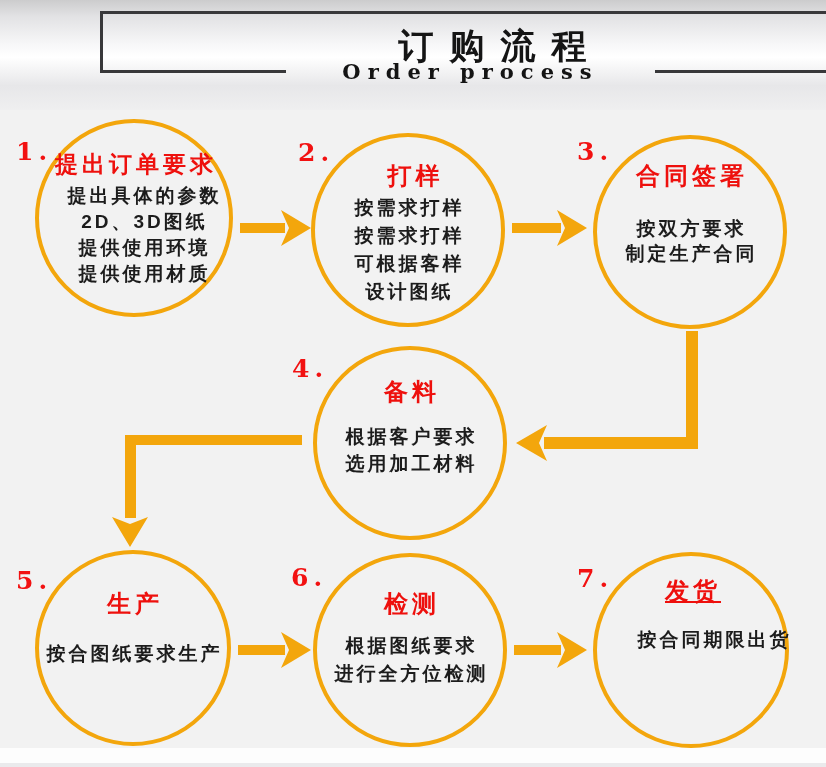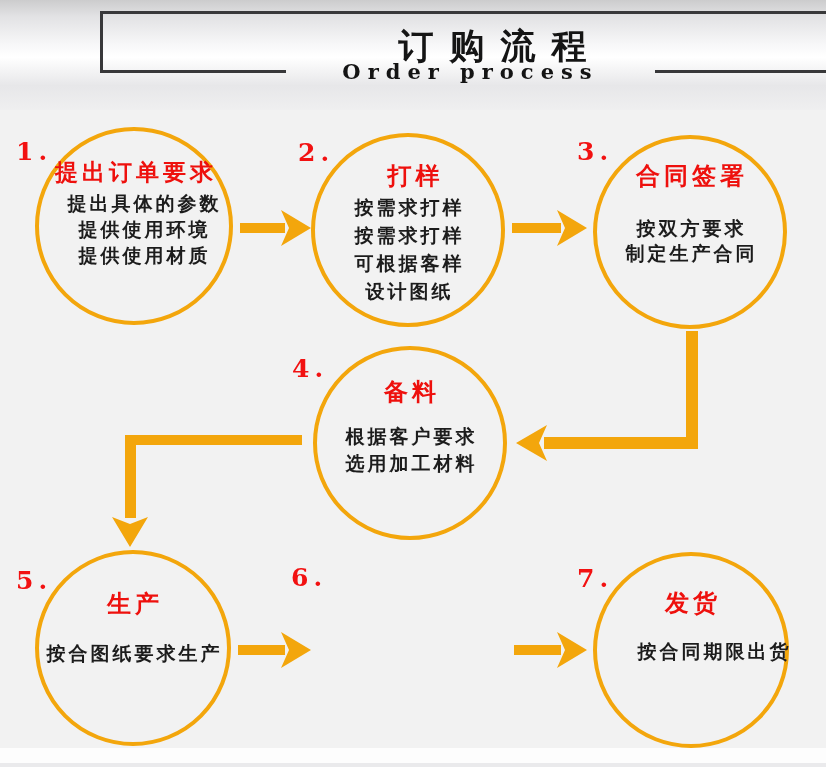--- a/index.html
+++ b/index.html
@@ -52,21 +52,21 @@
   .circle .line {
     font-size:19px; font-weight:bold; color:#1c1c1c;
     letter-spacing:3px; text-indent:3px; white-space:nowrap;
   }
   .num {
     position:absolute; font-family:"DejaVu Serif","Liberation Serif",serif;
     font-size:25px; font-weight:bold; color:#f21111; letter-spacing:5px; white-space:nowrap;
   }
 
   
-  .c1 { left:35px;  top:127px; width:198px; height:198px; }
+  .c1 { left:35px;  top:119px; width:198px; height:198px; }
   .c1 .title { margin-top:26px; font-size:23px; }
   .c1 .lines { margin-top:4px; }
   .c1 .line  { line-height:26px;margin-left:18px; }
 
   .c2 { left:311px; top:133px; width:194px; height:194px; }
   .c2 .title { margin-top:24px;margin-left:11px; }
   .c2 .lines { margin-top:3px; }
   .c2 .line  { line-height:28px; }
 
   .c3 { left:593px; top:135px; width:194px; height:194px; }
@@ -83,21 +83,21 @@
   .c5 .title { margin-top:35px; }
   .c5 .lines { margin-top:21px; }
   .c5 .line  { line-height:27px; }
 
   .c6 { left:313px; top:553px; width:194px; height:194px; }
   .c6 .title { margin-top:32px; }
   .c6 .lines { margin-top:13px; }
   .c6 .line  { line-height:28px; }
 
   .c7 { left:593px; top:552px; width:196px; height:196px; }
-  .c7 .title { margin-top:32px; }
+  .c7 .title { margin-top:20px;text-decoration:underline; }
   .c7 .lines { margin-top:20px; }
   .c7 .line  { line-height:27px;margin-left:44px; }
 
   .n1 { left:16px;  top:137px; }
   .n2 { left:298px; top:138px; }
   .n3 { left:577px; top:137px; }
   .n4 { left:292px; top:354px; }
   .n5 { left:16px;  top:566px; }
   .n6 { left:291px; top:563px; }
   .n7 { left:577px; top:564px; }
@@ -155,20 +155,21 @@
           <path d="M587 650 L557 632 L565 650 L557 668 Z"></path>
         </g>
       </g>
     </svg>
 
     <div class="num n1">1.</div>
     <div class="circle c1">
       <div class="title">提出订单要求</div>
       <div class="lines">
         <div class="line">提出具体的参数</div>
+        <div class="line">2D、3D图纸</div>
         <div class="line">提供使用环境</div>
         <div class="line">提供使用材质</div>
       </div>
     </div>
 
     <div class="num n2">2.</div>
     <div class="circle c2">
       <div class="title">打样</div>
       <div class="lines">
         <div class="line">按需求打样</div>
@@ -198,20 +199,27 @@
 
     <div class="num n5">5.</div>
     <div class="circle c5">
       <div class="title">生产</div>
       <div class="lines">
         <div class="line">按合图纸要求生产</div>
       </div>
     </div>
 
     <div class="num n6">6.</div>
+    <div class="circle c6">
+      <div class="title">检测</div>
+      <div class="lines">
+        <div class="line">根据图纸要求</div>
+        <div class="line">进行全方位检测</div>
+      </div>
+    </div>
 
     <div class="num n7">7.</div>
     <div class="circle c7">
       <div class="title">发货</div>
       <div class="lines">
         <div class="line">按合同期限出货</div>
       </div>
     </div>
 
   </div>

